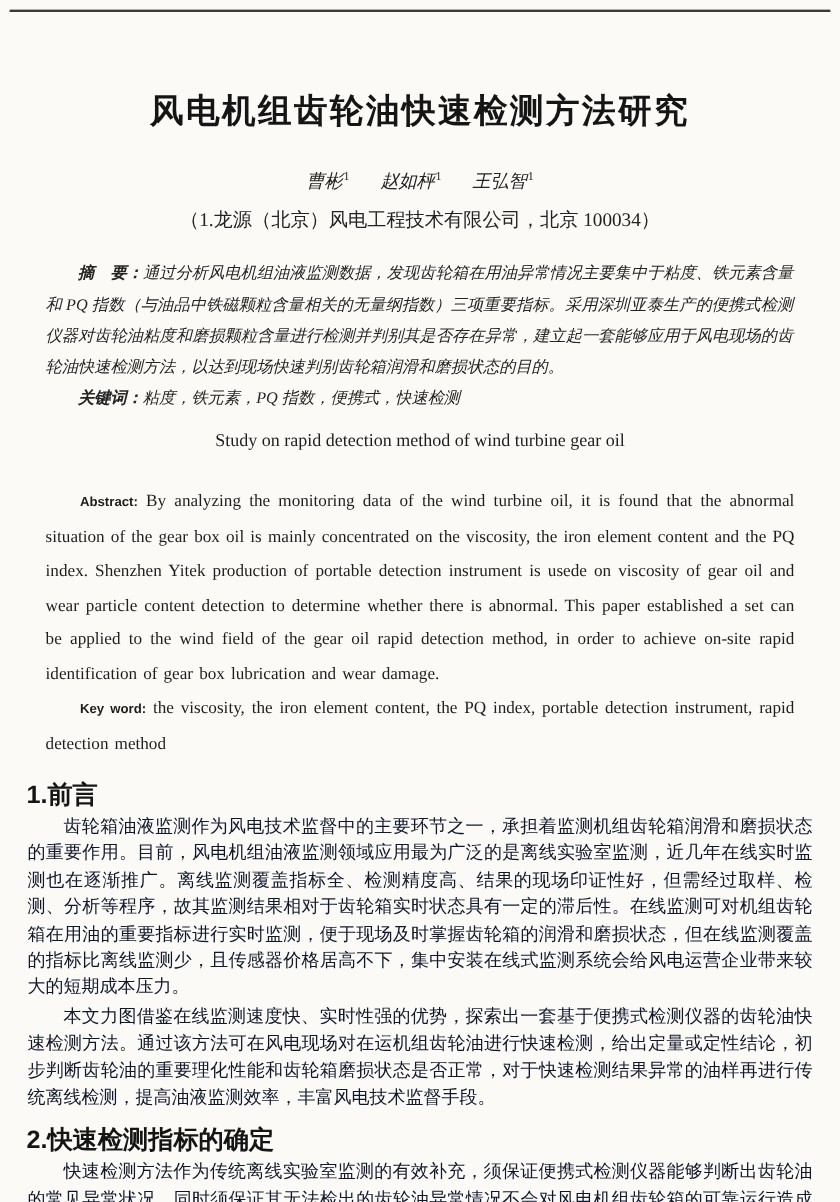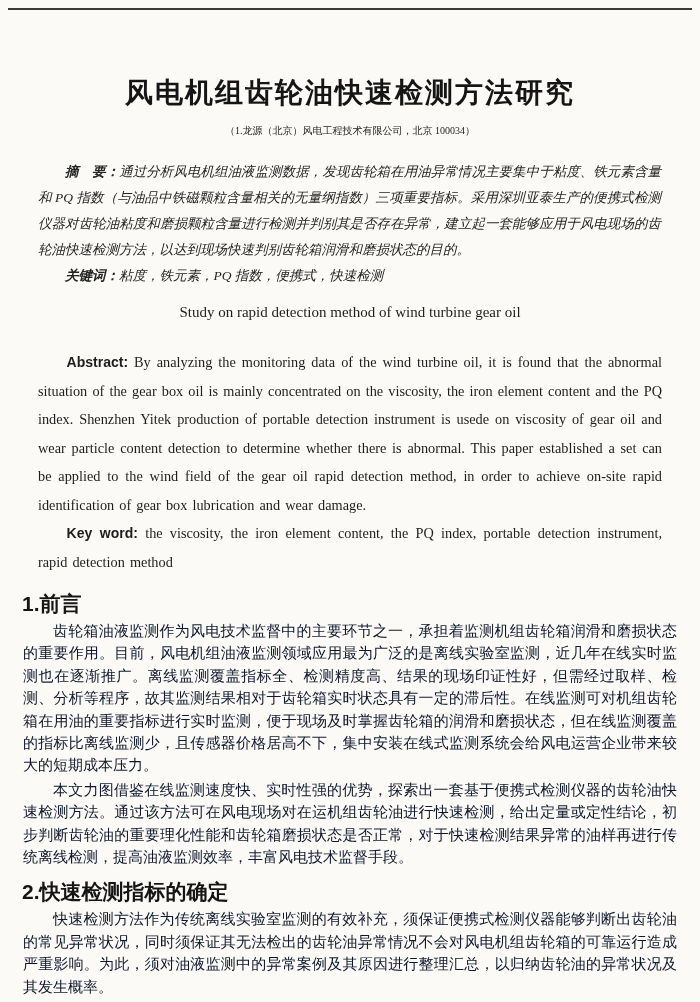--- a/index.html
+++ b/index.html
@@ -40,21 +40,21 @@
     text-align:center;
     font-size:15px;
     font-style:italic;
     color:#222;
   }
   .author{margin:0 11px;white-space:nowrap;}
   .author sup{font-size:10px;font-style:normal;margin-left:1px;}
   .affiliation{
     margin-top:12px;
     text-align:center;
-    font-size:10px;
+    font-size:16px;
     color:#222;
   }
   .abs-cn{
     margin:21px 39px 0 38px;
     font-size:13.5px;
     line-height:26px;
     text-align:justify;
     text-indent:2em;
     font-style:italic;
     color:#242424;
@@ -73,21 +73,21 @@
     font-size:14.3px;
     line-height:28.5px;
     text-align:justify;
     text-indent:2em;
     color:#1d1d1d;
     word-spacing:1.5px;
   }
   .abs-en .lbl-en{
     font-family:"Liberation Sans","DejaVu Sans",sans-serif;
     font-weight:bold;
-    font-size:14px;
+    font-size:11px;
   }
   .kw-en{margin-top:0;}
   .sec-heading{
     margin:14px 22px 0 22px;
     font-family:"Liberation Sans","DejaVu Sans",sans-serif;
     font-weight:bold;
     font-size:21px;
     color:#151515;
   }
   .sec2{margin-top:10px;}
@@ -102,20 +102,25 @@
 </style>
 </head>
 <body>
 
 <div class="page">
 
   <hr class="header-rule">
 
   <h1 class="title">风电机组齿轮油快速检测方法研究</h1>
 
+  <div class="authors">
+    <span class="author"><span>曹彬</span><sup>1</sup></span>
+    <span class="author"><span>赵如枰</span><sup>1</sup></span>
+    <span class="author"><span>王弘智</span><sup>1</sup></span>
+  </div>
 
   <div class="affiliation">（1.龙源（北京）风电工程技术有限公司，北京 100034）</div>
 
   <p class="abs-cn"><b class="lbl">摘　要：</b><span>通过分析风电机组油液监测数据，发现齿轮箱在用油异常情况主要集中于粘度、铁元素含量和 PQ 指数（与油品中铁磁颗粒含量相关的无量纲指数）三项重要指标。采用深圳亚泰生产的便携式检测仪器对齿轮油粘度和磨损颗粒含量进行检测并判别其是否存在异常，建立起一套能够应用于风电现场的齿轮油快速检测方法，以达到现场快速判别齿轮箱润滑和磨损状态的目的。</span></p>
 
   <p class="abs-cn kw-cn"><b class="lbl">关键词：</b><span>粘度，铁元素，PQ 指数，便携式，快速检测</span></p>
 
   <h2 class="en-title">Study on rapid detection method of wind turbine gear oil</h2>
 
   <p class="abs-en"><span class="lbl-en">Abstract:</span> <span>By analyzing the monitoring data of the wind turbine oil, it is found that the abnormal situation of the gear box oil is mainly concentrated on the viscosity, the iron element content and the PQ index. Shenzhen Yitek production of portable detection instrument is usede on viscosity of gear oil and wear particle content detection to determine whether there is abnormal. This paper established a set can be applied to the wind field of the gear oil rapid detection method, in order to achieve on-site rapid identification of gear box lubrication and wear damage.</span></p>

